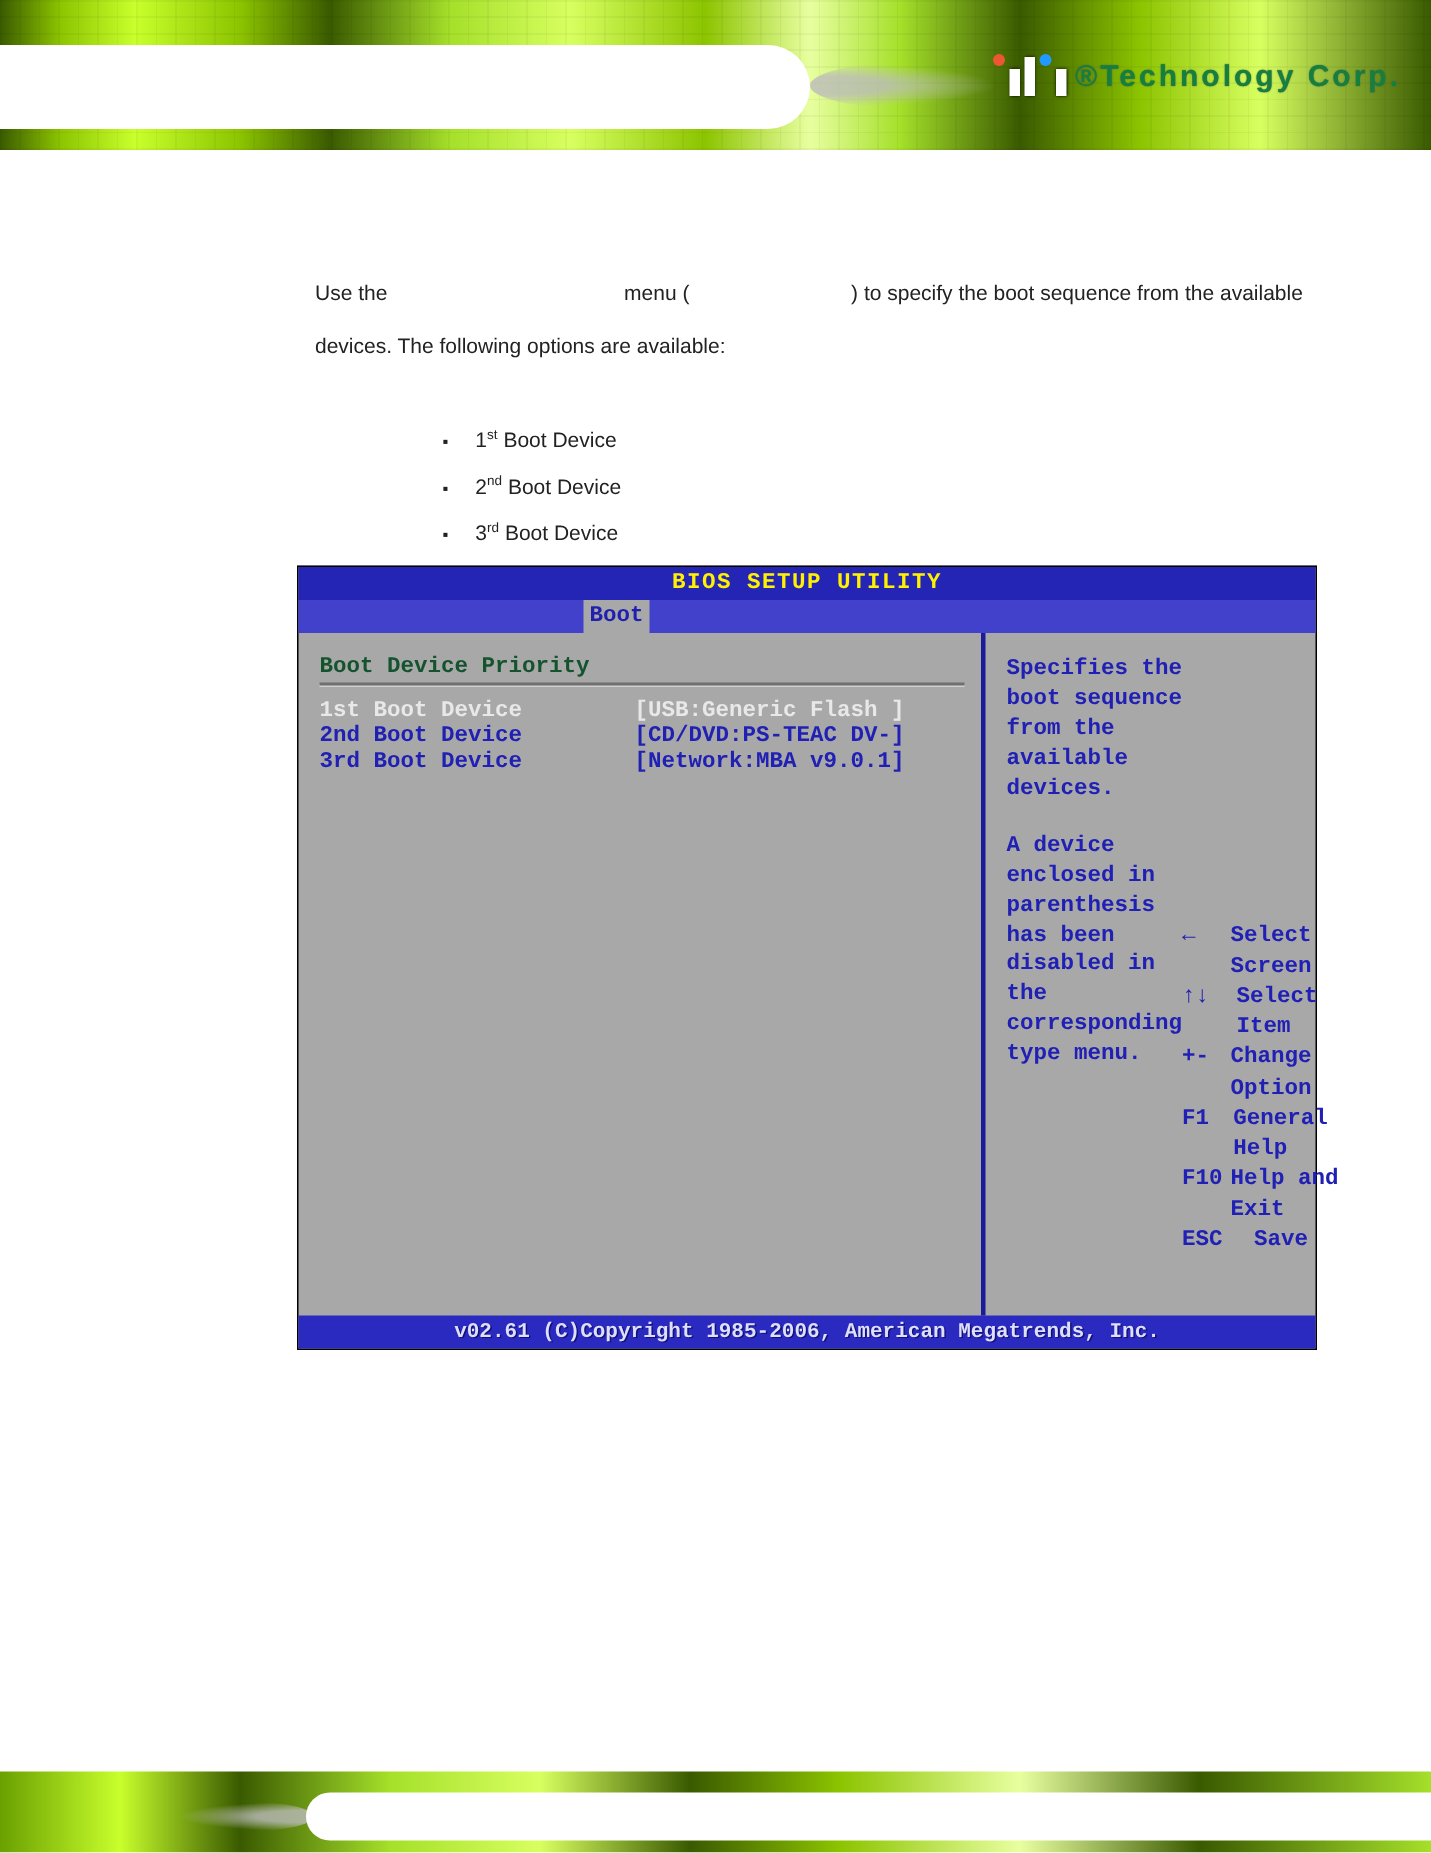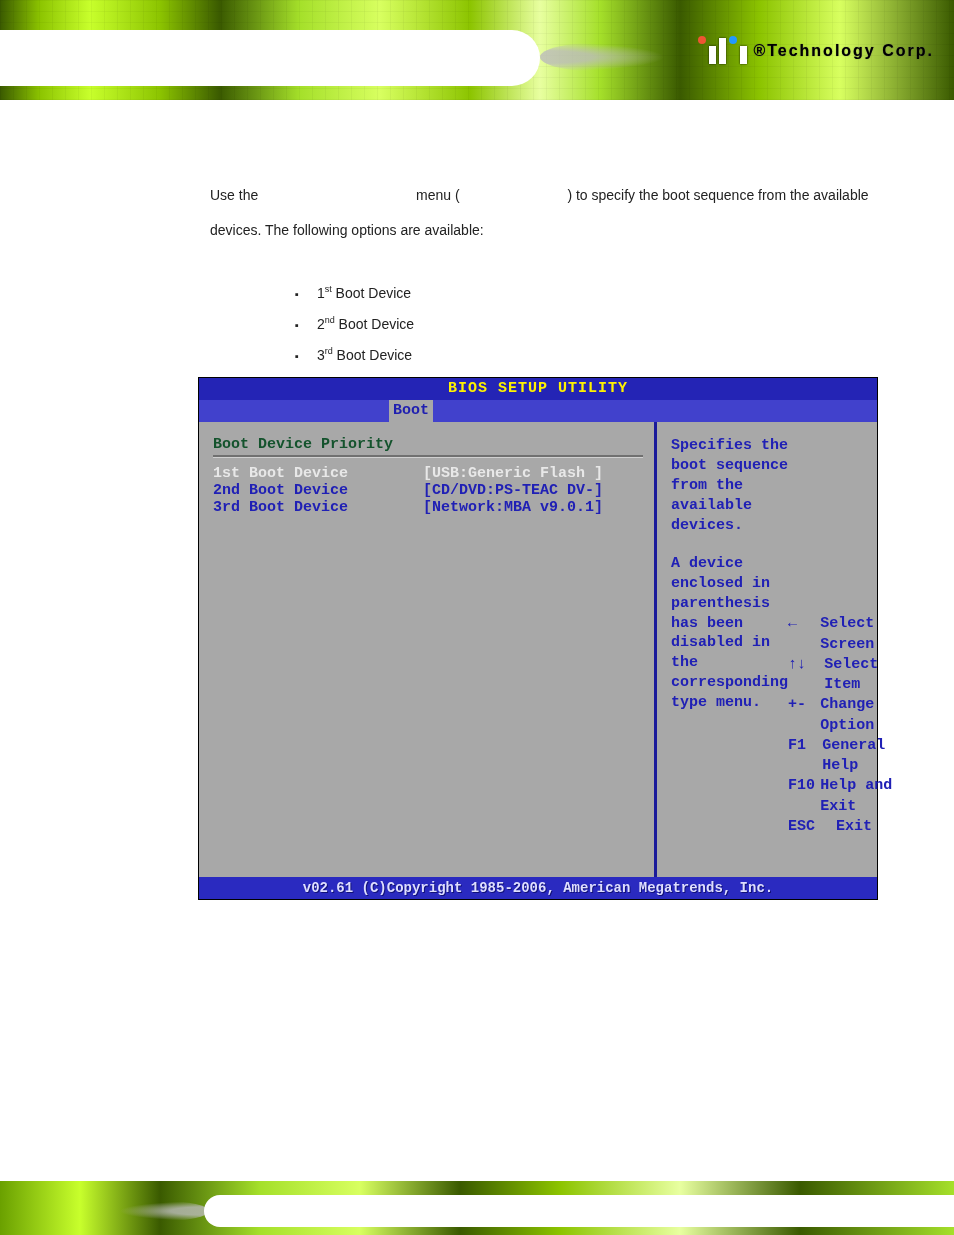--- a/index.html
+++ b/index.html
@@ -64,23 +64,23 @@
   .logo-bar.lg { height: 26px; }
   .logo-dot {
     width: 8px; height: 8px; border-radius: 50%;
     position: relative; top: -20px;
   }
   .logo-dot.r { background: #e53; }
   .logo-dot.b { background: #29f; }
   .logo-text {
     font-family: Verdana, Arial, sans-serif;
     font-weight: 900;
-    font-size: 16px;
+    font-size: 20px;
     letter-spacing: 2px;
-    color: #000000;
+    color: #15803d;
     text-shadow: 0 0 1px #555;
   }
 
   
   .bottom-band {
     position: absolute;
     left: 0; bottom: 0;
     width: 954px; height: 54px;
     background:
       linear-gradient(90deg,
@@ -270,21 +270,21 @@
         <div class="row">
             <span class="kk">F1</span>
             <span>General Help</span>
           </div>
         <div class="row">
             <span class="kk">F10</span>
             <span>Help and Exit</span>
           </div>
         <div class="row">
             <span class="kk">ESC</span>
-            <span>Exit</span>
+            <span>Save</span>
           </div>
         <div style="height:32px"></div>
       </div>
     </div>
   </div>
   <div class="bios-footer">v02.61 (C)Copyright 1985-2006, American Megatrends, Inc.</div>
 </div>
 
 <div class="bottom-band"></div>
 <div class="bottom-grey-tail"></div>

